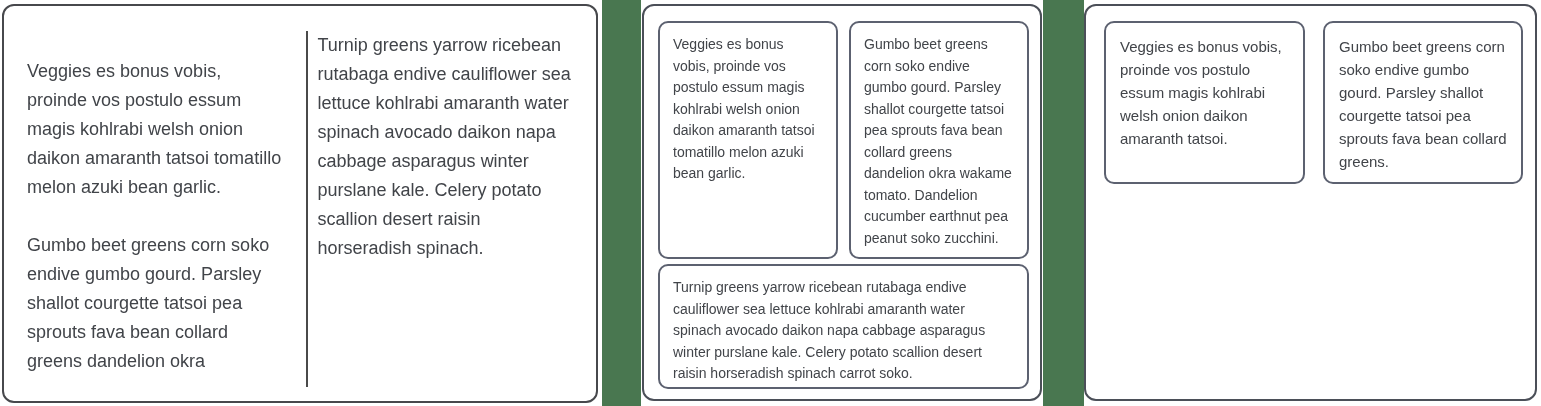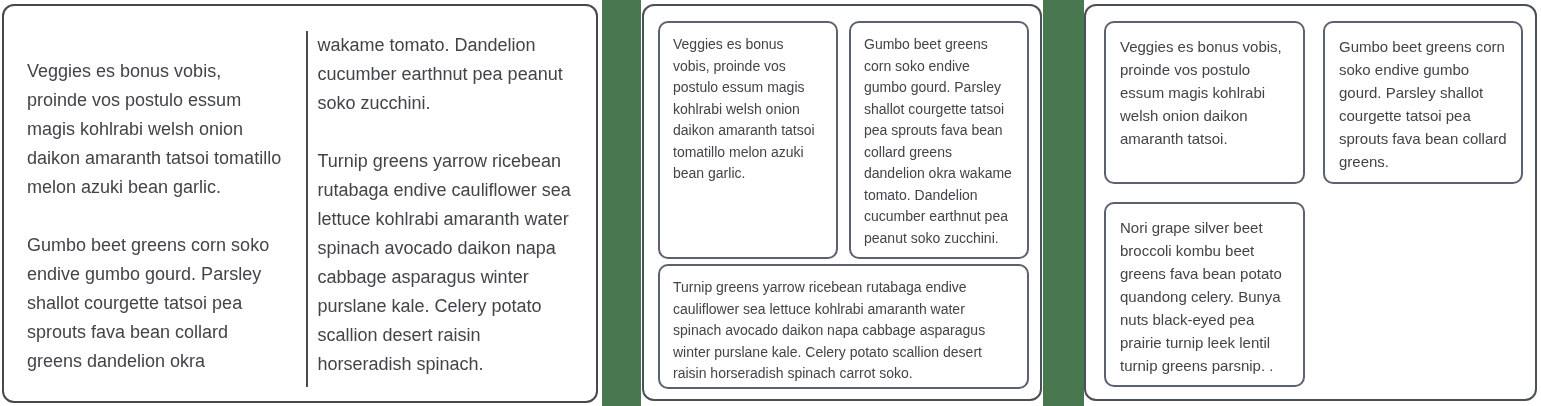--- a/index.html
+++ b/index.html
@@ -72,21 +72,20 @@
 <div class="stage">
 
   <section class="shot shot1">
     <div class="card card1">
       <div class="card1-body">
         <div class="col col-left">
           <p>Veggies es bonus vobis, proinde vos postulo essum magis kohlrabi welsh onion daikon amaranth tatsoi tomatillo melon azuki bean garlic.</p>
           <p>Gumbo beet greens corn soko endive gumbo gourd. Parsley shallot courgette tatsoi pea sprouts fava bean collard greens dandelion okra</p>
         </div>
         <div class="col col-right">
-          <p>wakame tomato. Dandelion cucumber earthnut pea peanut soko zucchini.</p>
           <p>Turnip greens yarrow ricebean rutabaga endive cauliflower sea lettuce kohlrabi amaranth water spinach avocado daikon napa cabbage asparagus winter purslane kale. Celery potato scallion desert raisin horseradish spinach.</p>
         </div>
       </div>
     </div>
   </section>
 
   <div class="gutter gutter1"></div>
 
   <section class="shot shot2">
     <div class="card card2">
@@ -98,18 +97,17 @@
     </div>
   </section>
 
   <div class="gutter gutter2"></div>
 
   <section class="shot shot3">
     <div class="card card3">
       <div class="grid3">
         <div class="ibox ibox-a">Veggies es bonus vobis, proinde vos postulo essum magis kohlrabi welsh onion daikon amaranth tatsoi.</div>
         <div class="ibox ibox-b">Gumbo beet greens corn soko endive gumbo gourd. Parsley shallot courgette tatsoi pea sprouts fava bean collard greens.</div>
-        <div class="ibox ibox-c">Nori grape silver beet broccoli kombu beet greens fava bean potato quandong celery. Bunya nuts black-eyed pea prairie turnip leek lentil turnip greens parsnip. .</div>
       </div>
     </div>
   </section>
 
 </div>
 
 </body></html>

